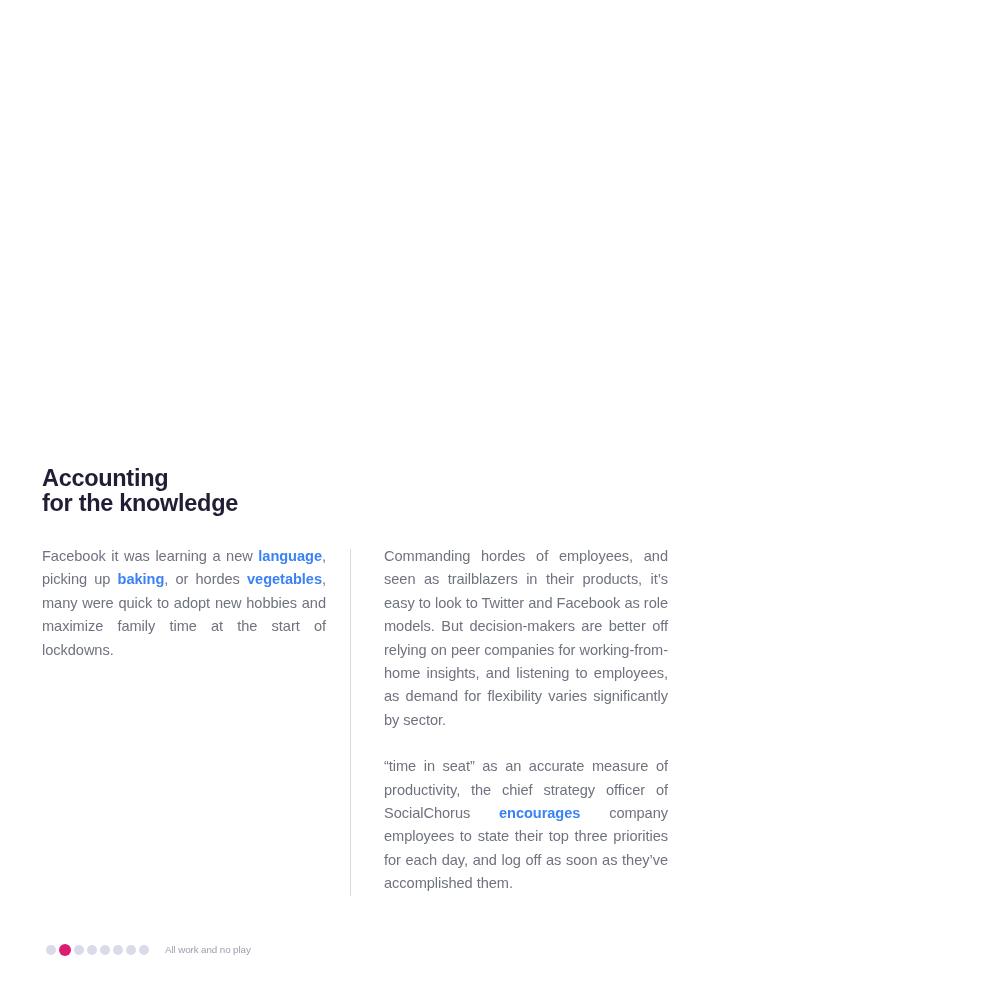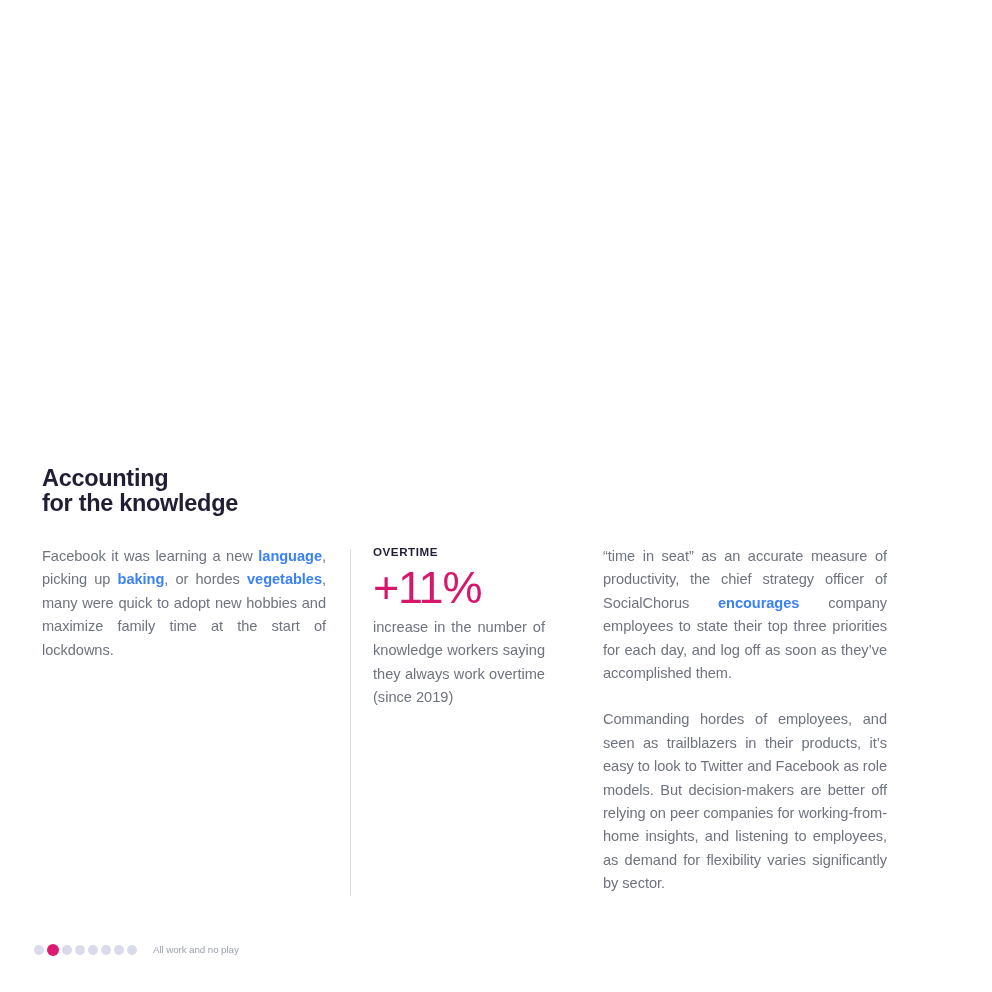--- a/index.html
+++ b/index.html
@@ -114,21 +114,21 @@
     font-family: "Liberation Sans", sans-serif;
     font-size: 14.6px;
     line-height: 23.4px;
     text-align: justify;
     margin: 0;
   }
 
   
   .footer {
     position: absolute;
-    left: 34px;
+    left: 46px;
     top: 944px;
     display: flex;
     align-items: center;
     justify-content: flex-end;
   }
   .dots {
     display: flex;
     align-items: center;
     gap: 3px;
   }
@@ -172,31 +172,26 @@
       <div class="col col-1">
         <div class="col-inner">
 
           <p class="body-p"><span>Facebook it was learning a new </span><span class="hl">language</span><span>, picking up </span><span class="hl">baking</span><span>, or hordes </span><span class="hl">vegetables</span><span>, many were quick to adopt new hobbies and maximize family time at the start of lockdowns.</span></p>
 
 
 
         </div>
       </div>
 
-      <div class="col col-2">
-        <div class="stat-label">OVERTIME</div>
-        <div class="stat-value">+11%</div>
-        <p class="stat-caption">increase in the number of knowledge workers saying they always work overtime (since 2019)</p>
-      </div>
 
       <div class="col col-3">
 
+        <p class="body-p">Commanding hordes of employees, and seen as trailblazers in their products, it’s easy to look to Twitter and Facebook as role models. But decision-makers are better off relying on peer companies for working-from-home insights, and listening to employees, as demand for flexibility varies significantly by sector.</p>
+
         <p class="body-p"><span>“time in seat” as an accurate measure of productivity, the chief strategy officer of SocialChorus </span><span class="hl">encourages</span><span> company employees to state their top three priorities for each day, and log off as soon as they’ve accomplished them.</span></p>
-
-        <p class="body-p">Commanding hordes of employees, and seen as trailblazers in their products, it’s easy to look to Twitter and Facebook as role models. But decision-makers are better off relying on peer companies for working-from-home insights, and listening to employees, as demand for flexibility varies significantly by sector.</p>
 
       </div>
 
     </div>
   </div>
 
   <div class="footer">
     <div class="dots">
         <span class="dot"></span>
         <span class="dot active"></span>

